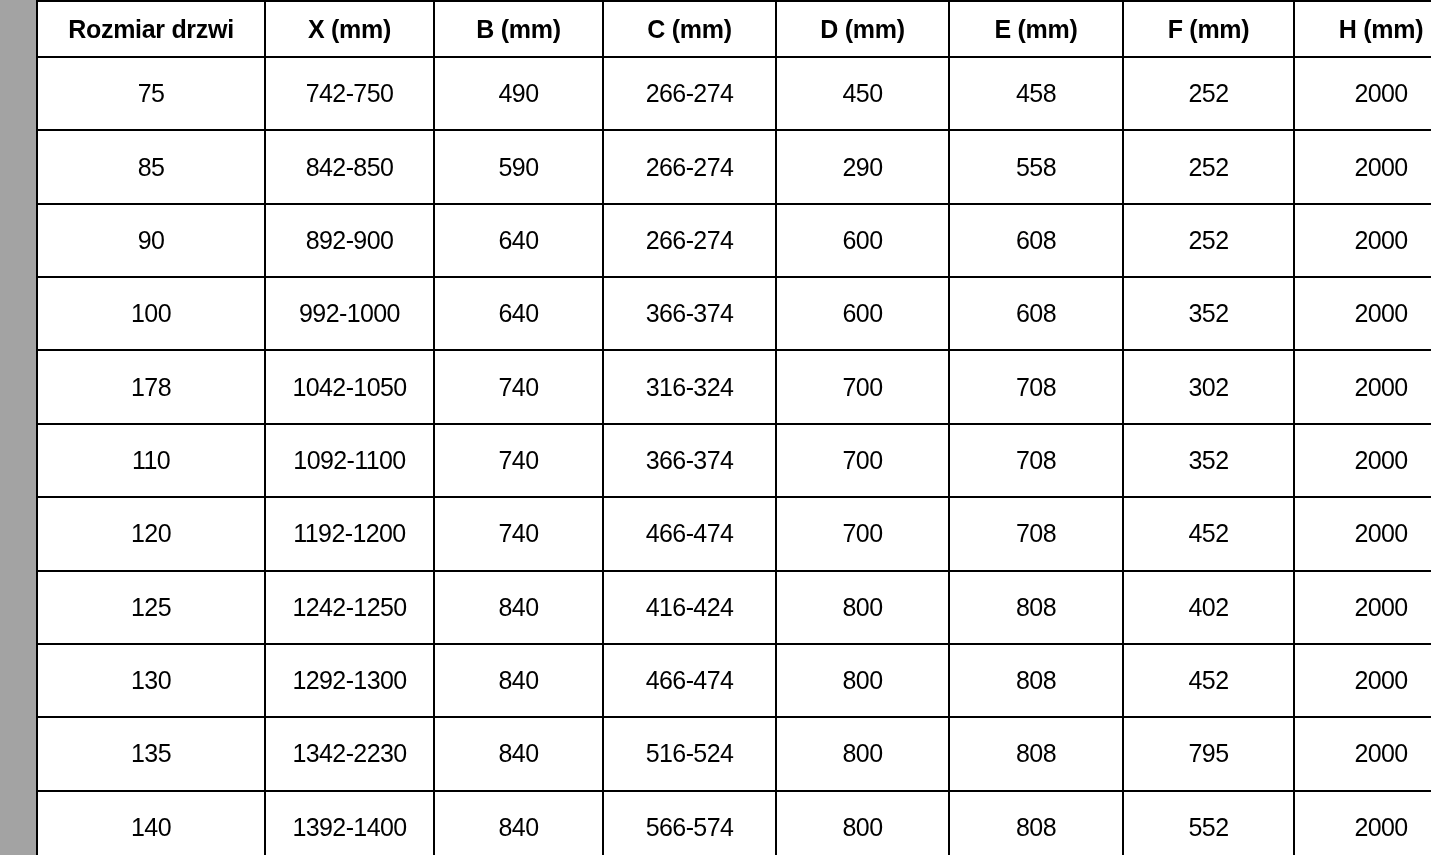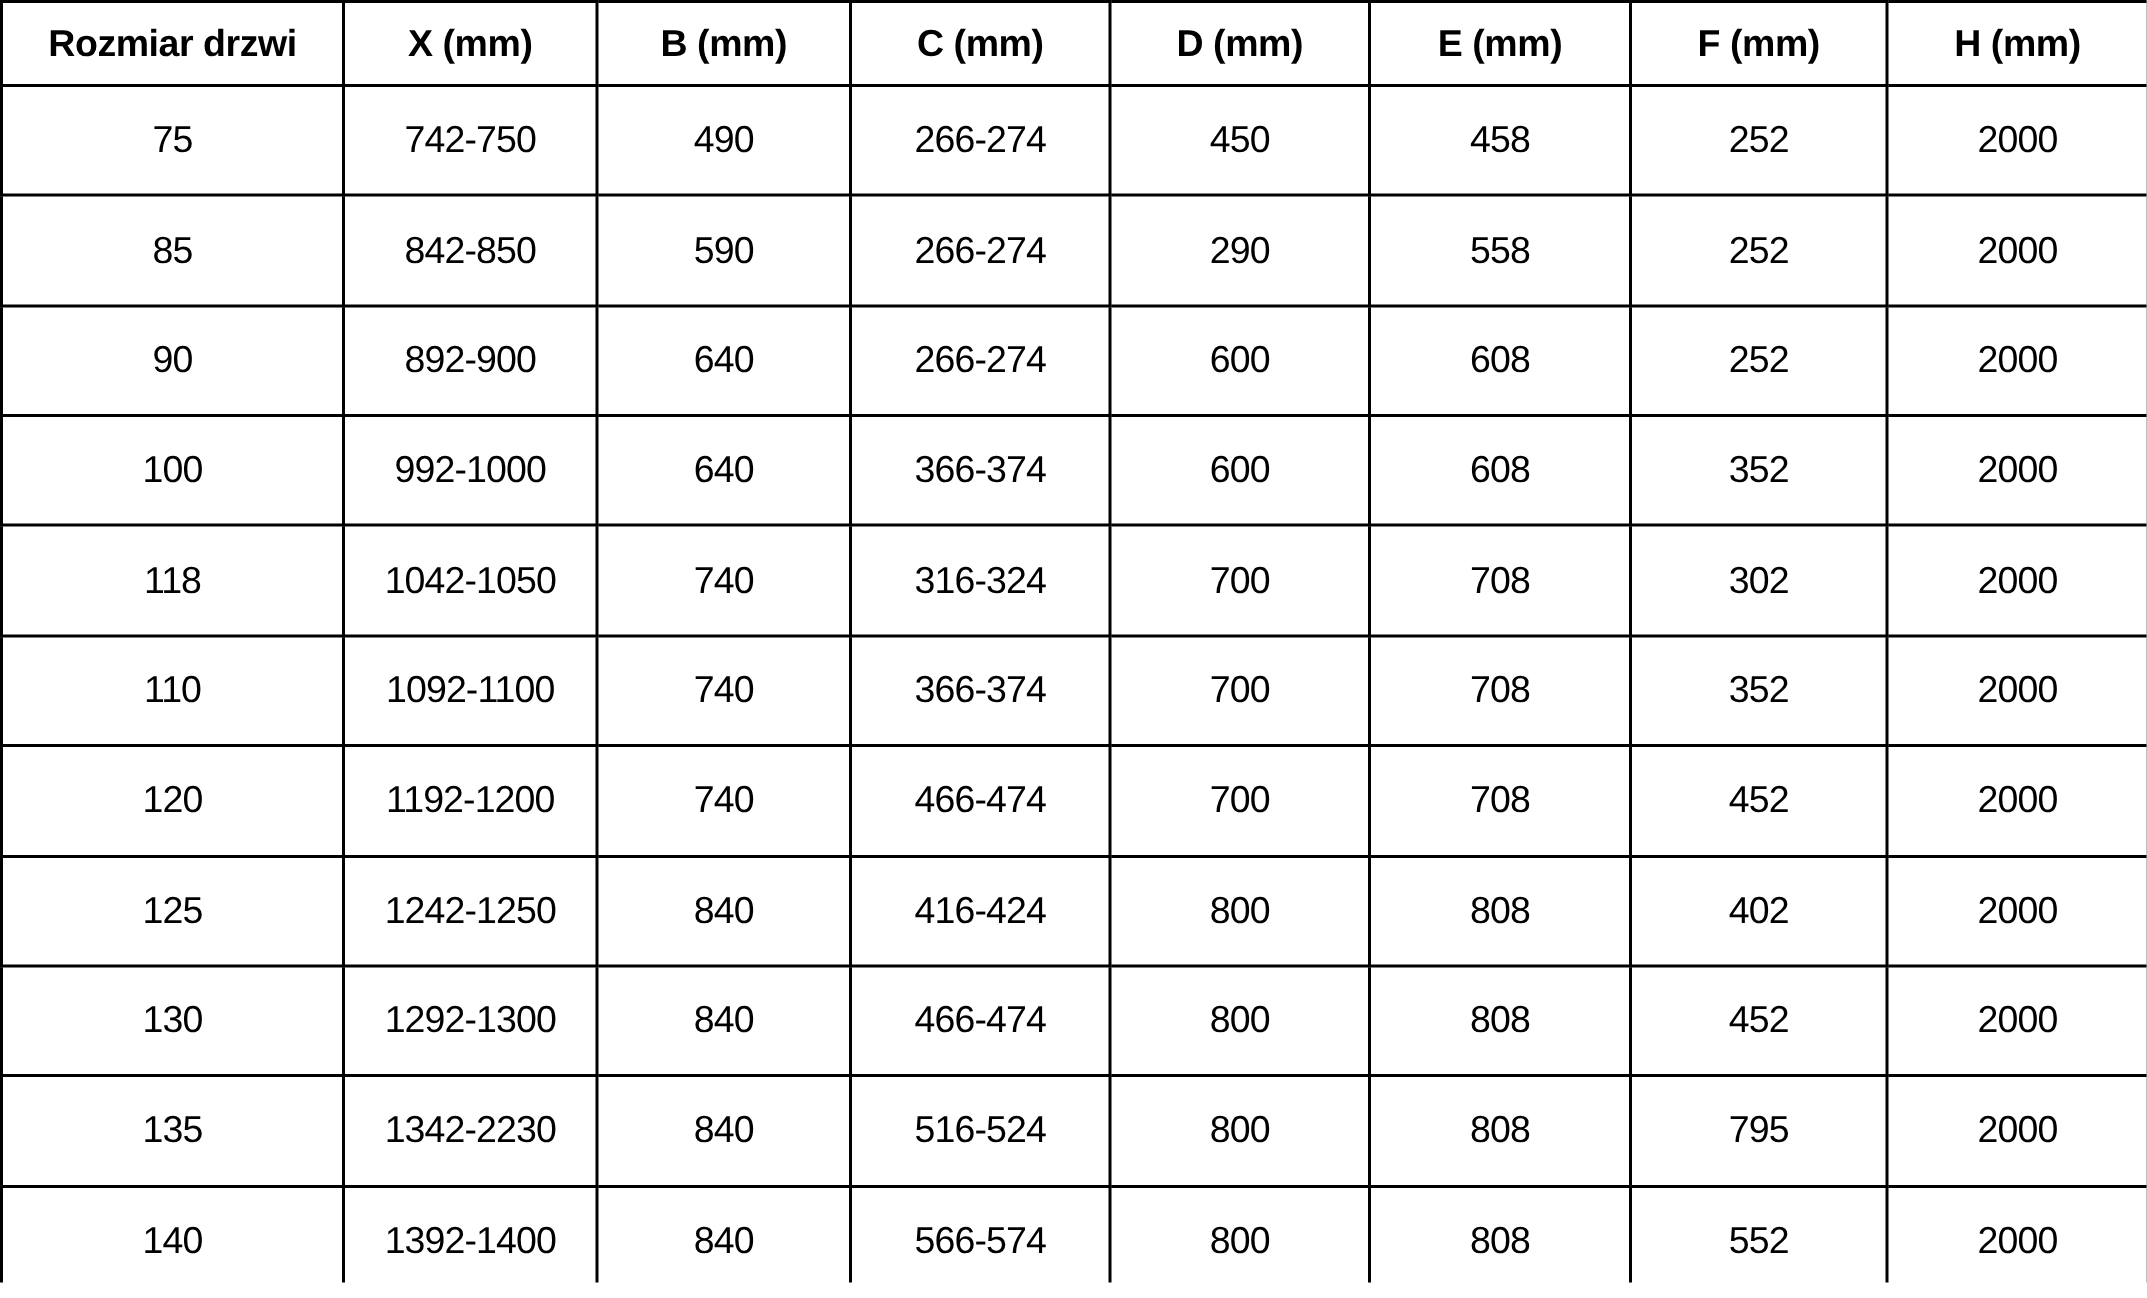--- a/index.html
+++ b/index.html
@@ -5,20 +5,21 @@
   html, body {
     margin: 0;
     padding: 0;
     background: #ffffff;
   }
   .page {
     width: 1431px;
     height: 855px;
     background: #a3a3a3;
     box-sizing: border-box;
+    padding-left: 36px;
   }
   table.spec-table {
     width: 1431px;
     height: 865px;
     border-collapse: collapse;
     table-layout: fixed;
     font-family: "Liberation Sans", sans-serif;
     color: #000000;
     background: #ffffff;
   }
@@ -116,21 +117,21 @@
           <td>100</td>
           <td>992-1000</td>
           <td>640</td>
           <td>366-374</td>
           <td>600</td>
           <td>608</td>
           <td>352</td>
           <td>2000</td>
         </tr>
         <tr>
-          <td>118</td>
+          <td>178</td>
           <td>1042-1050</td>
           <td>740</td>
           <td>316-324</td>
           <td>700</td>
           <td>708</td>
           <td>302</td>
           <td>2000</td>
         </tr>
         <tr>
           <td>110</td>

